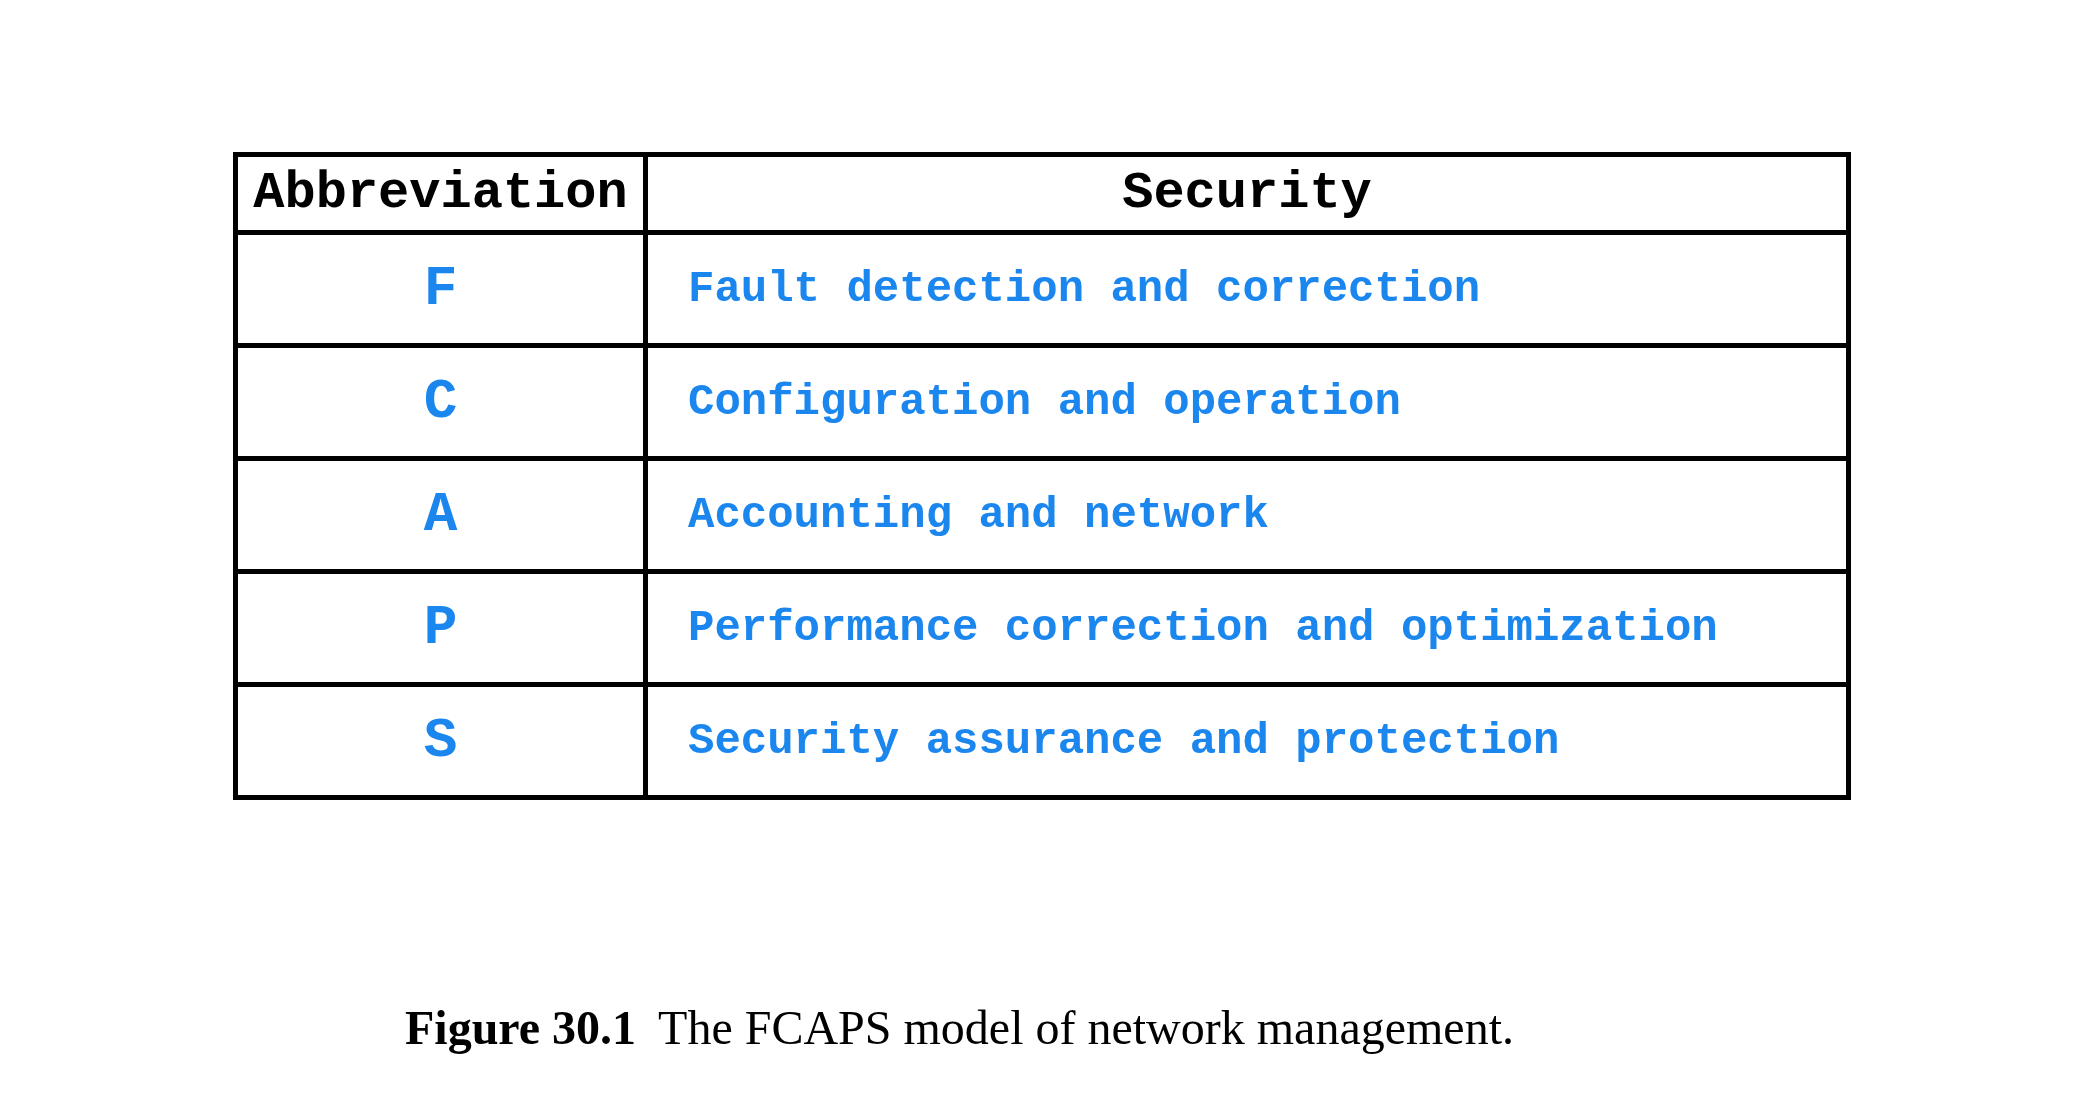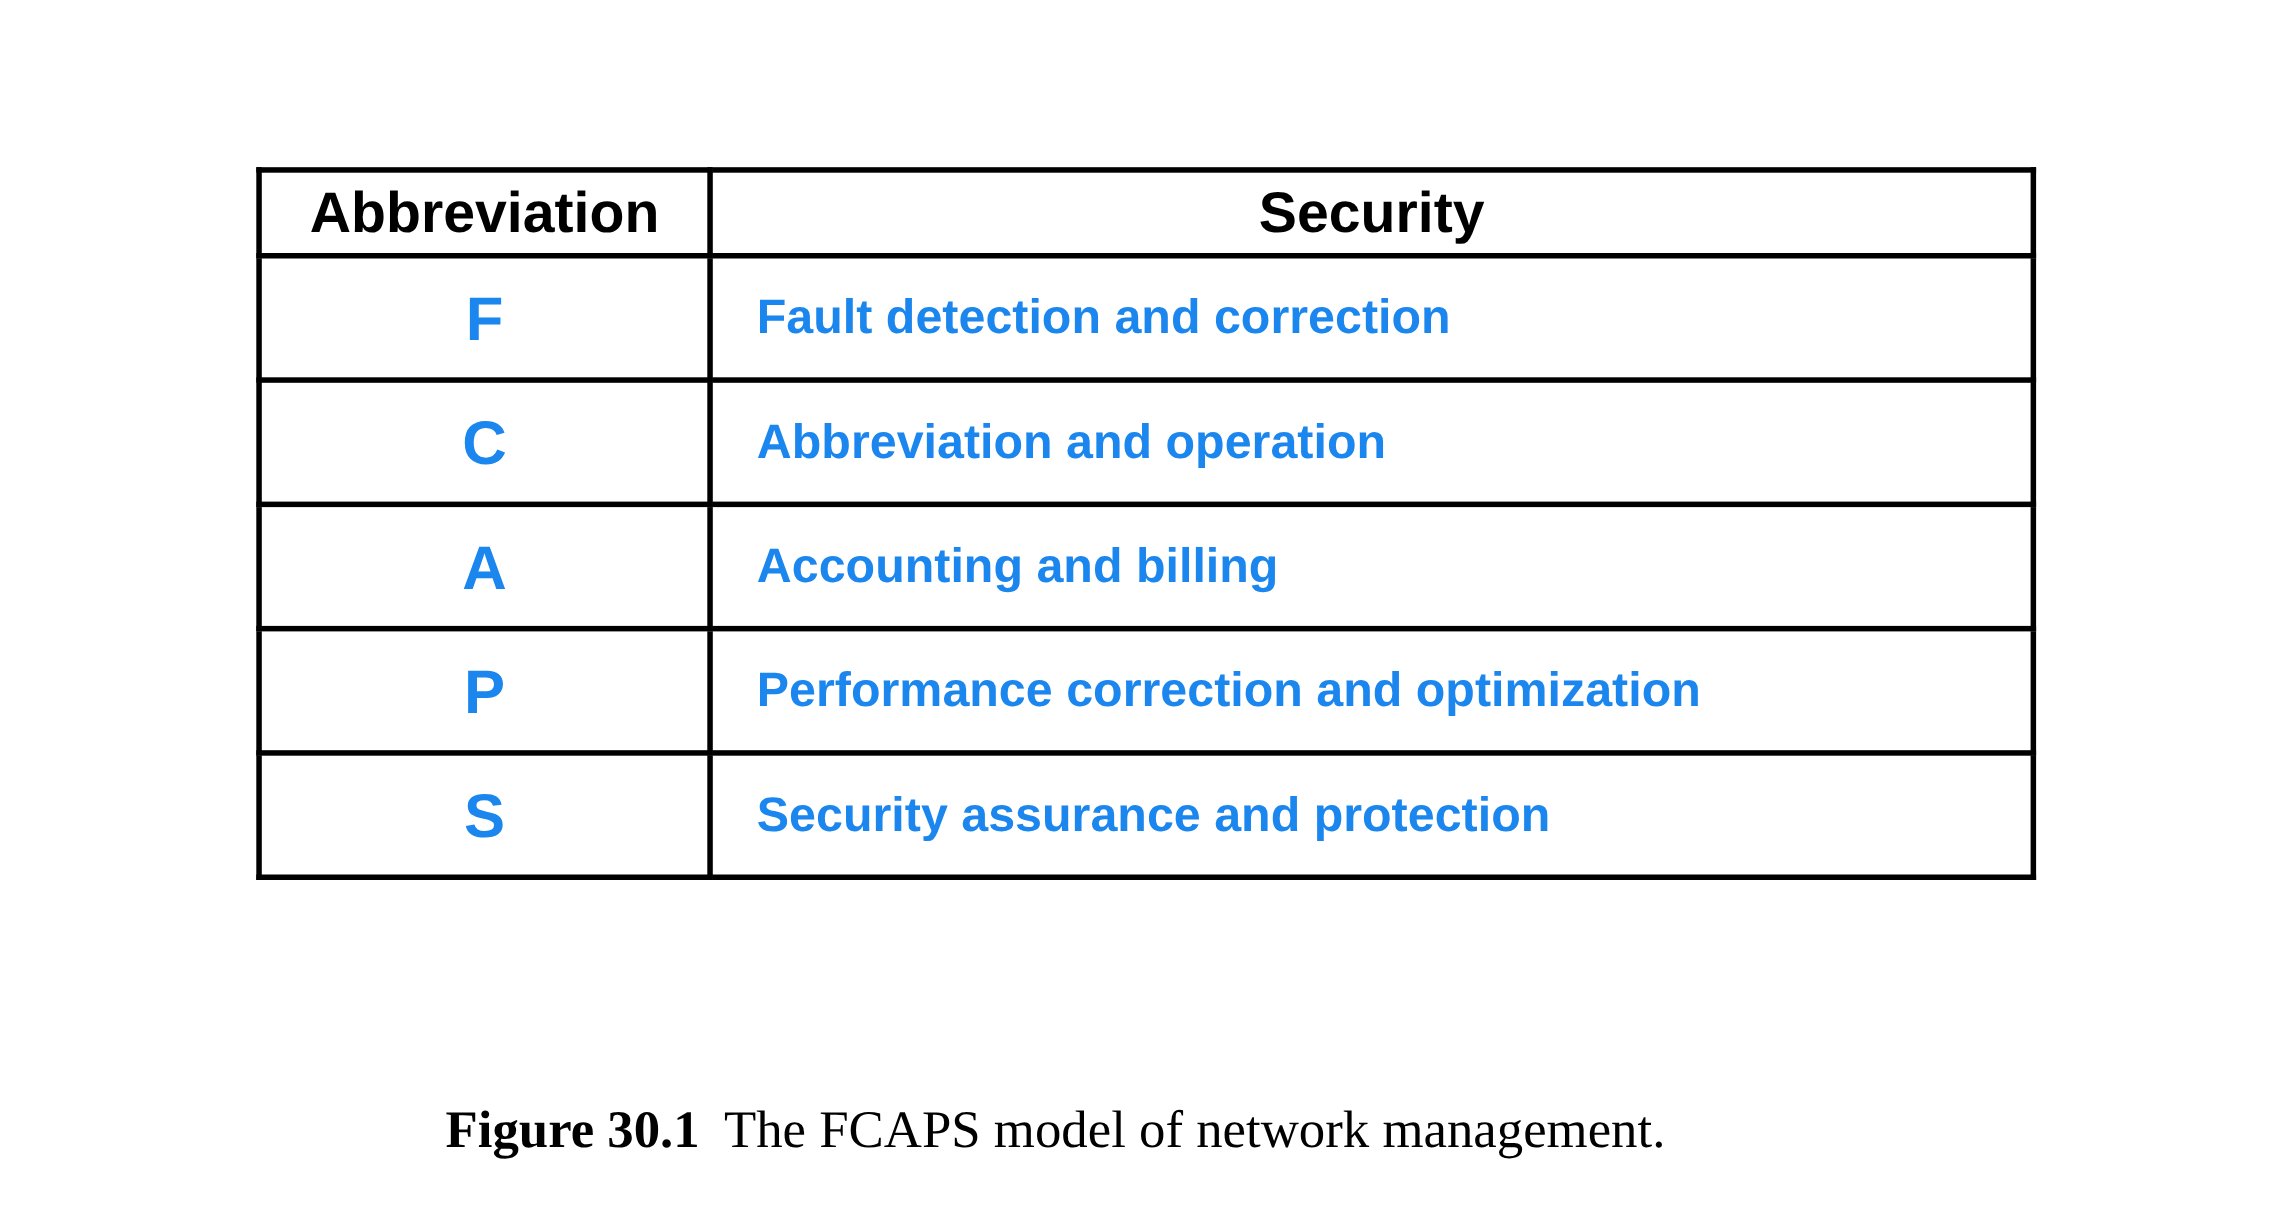--- a/index.html
+++ b/index.html
@@ -22,20 +22,21 @@
     width: 1613px;
     height: 643px;
     border-collapse: collapse;
     table-layout: fixed;
   }
   table.fcaps th,
   table.fcaps td {
     border: 5px solid #000000;
     background: #ffffff;
     vertical-align: middle;
+    font-family: Liberation Mono, monospace;
   }
   col.abbr-col { width: 410px; }
   col.meaning-col { width: 1203px; }
 
   tr.header-row { height: 78px; }
   tr.data-row { height: 113px; }
 
   th.header-cell {
     color: #000000;
     font-weight: bold;
@@ -93,26 +94,26 @@
         <th class="header-cell">Security</th>
       </tr>
 
       <tr class="data-row">
         <td class="abbr-cell">F</td>
         <td class="meaning-cell">Fault detection and correction</td>
       </tr>
 
       <tr class="data-row">
         <td class="abbr-cell">C</td>
-        <td class="meaning-cell">Abbreviation and operation</td>
+        <td class="meaning-cell">Configuration and operation</td>
       </tr>
 
       <tr class="data-row">
         <td class="abbr-cell">A</td>
-        <td class="meaning-cell">Accounting and billing</td>
+        <td class="meaning-cell">Accounting and network</td>
       </tr>
 
       <tr class="data-row">
         <td class="abbr-cell">P</td>
         <td class="meaning-cell">Performance correction and optimization</td>
       </tr>
 
       <tr class="data-row">
         <td class="abbr-cell">S</td>
         <td class="meaning-cell">Security assurance and protection</td>

